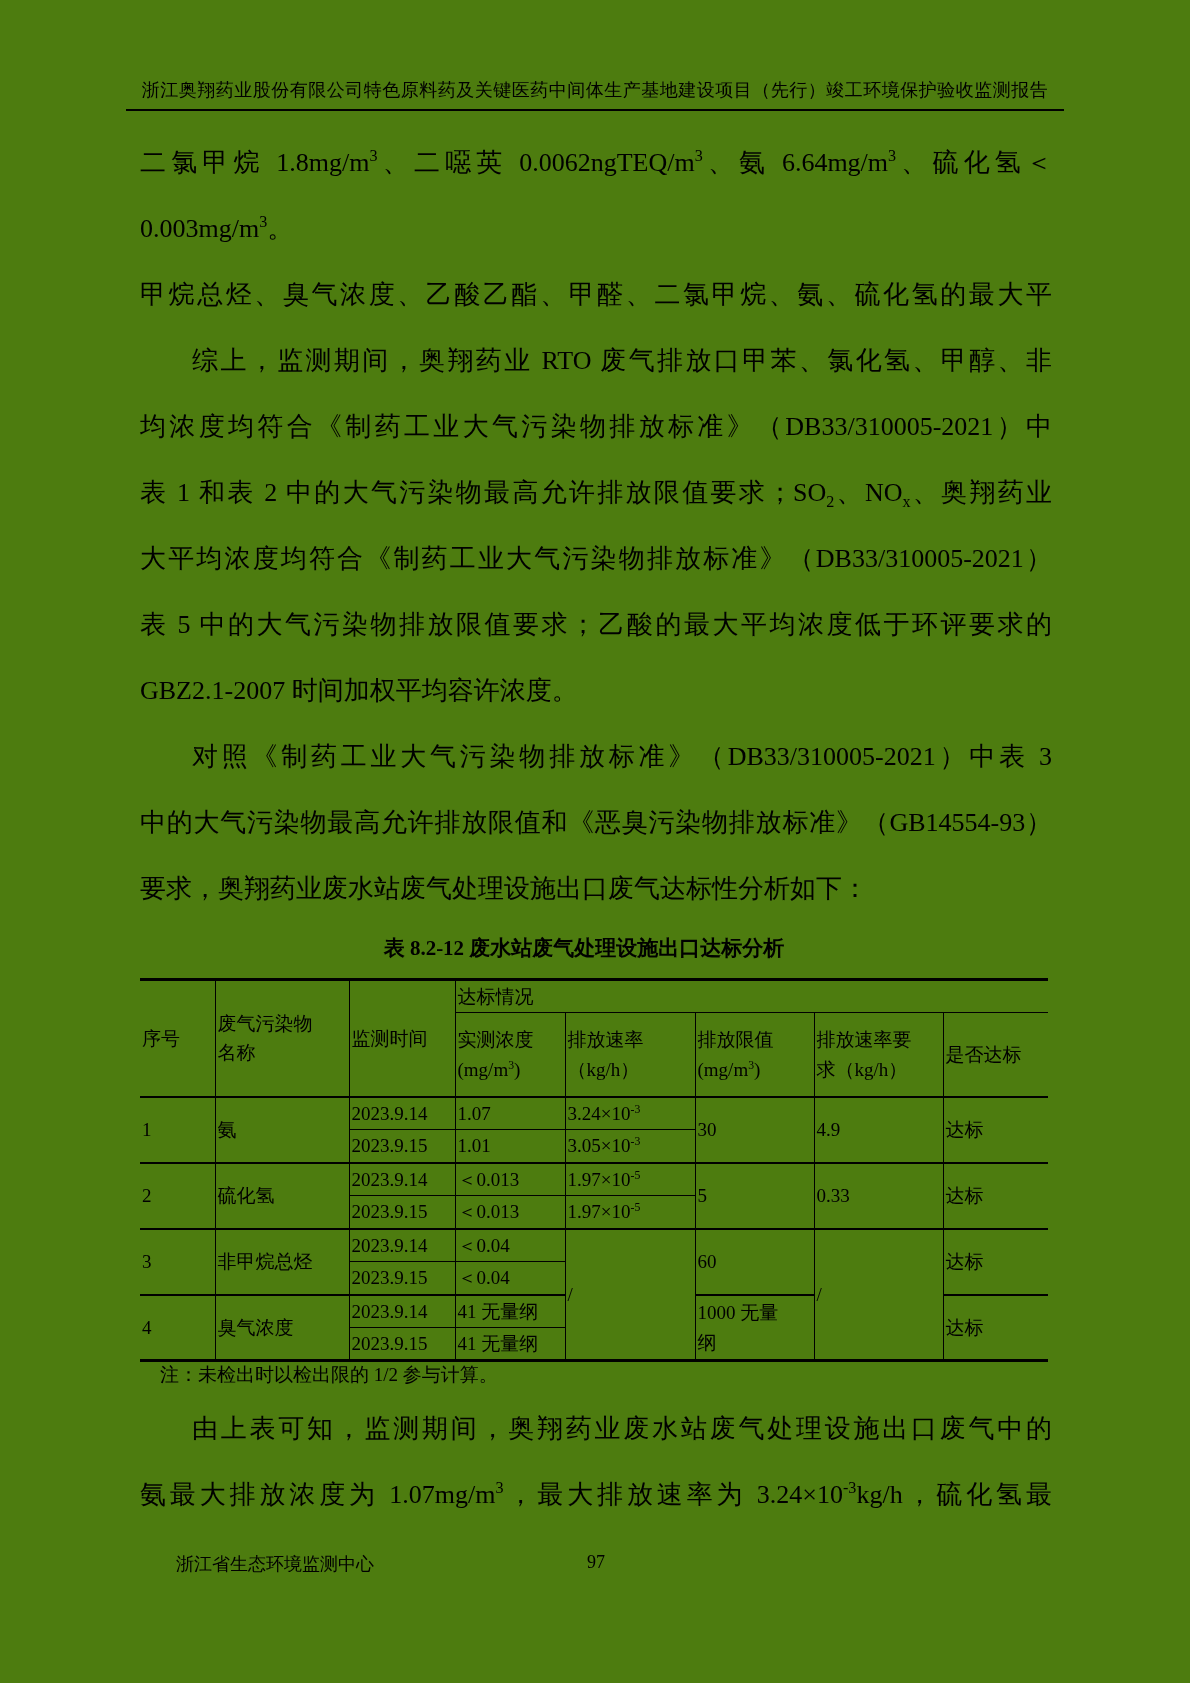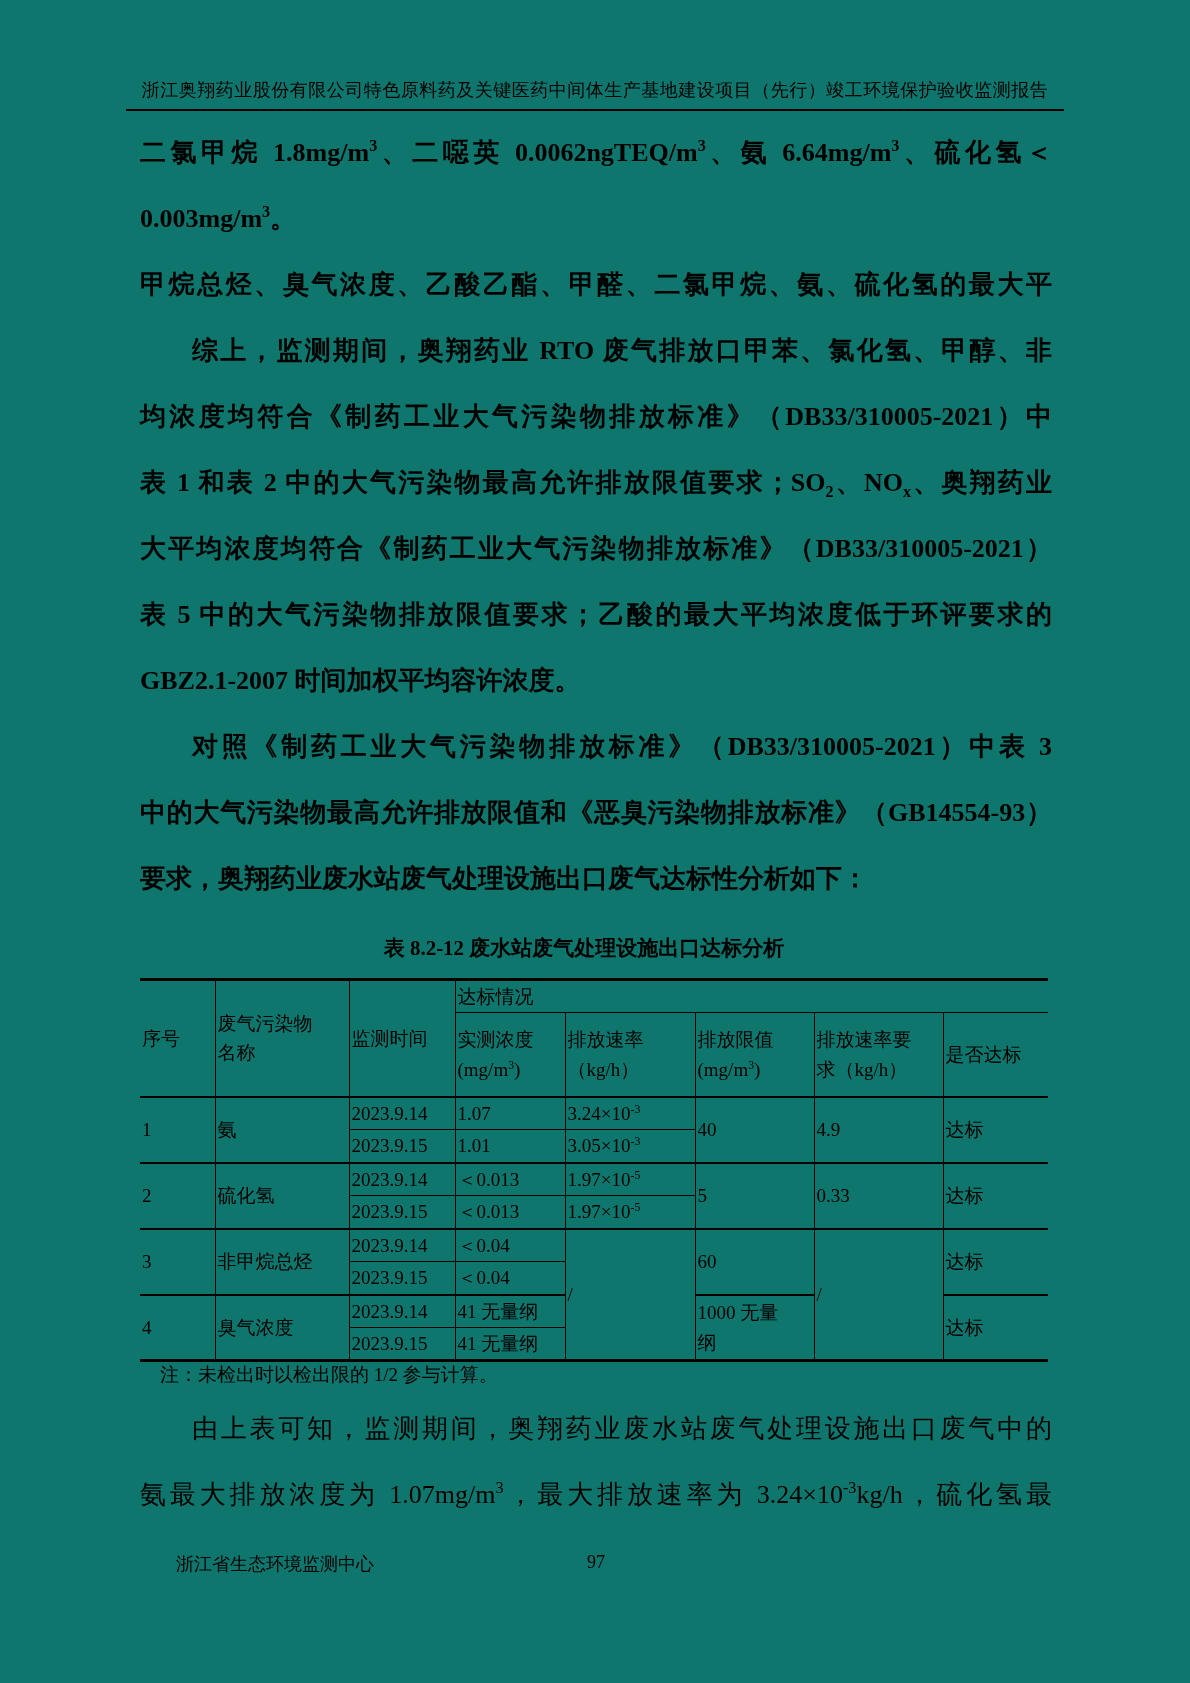--- a/index.html
+++ b/index.html
@@ -1,29 +1,29 @@
 <!DOCTYPE html>
 <html><head>
 <meta charset="utf-8">
 <style>
   html,body { margin:0; padding:0; background:#888; }
   .page {
     position:relative; width:1190px; height:1683px; margin:0 auto;
-    background:#0f766e; color:#000;
+    background:#4d7c0f; color:#000;
     font-family:"Liberation Serif","DejaVu Serif",serif;
     overflow:hidden;
   }
   .header {
     position:absolute; top:78px; left:126px; width:938px;
     text-align:center; font-size:18px; letter-spacing:0.5px;
     padding-bottom:7px; border-bottom:2px solid #000;
     white-space:nowrap;
   }
   .body-block { position:absolute; left:140px; width:912px; }
-  #body-block-0 { top:120px;font-weight:bold; }
+  #body-block-0 { top:130px; }
   #body-block-1 { top:1396px; }
   .line {
     height:66px; line-height:66px; font-size:26px;
     text-align:justify; text-align-last:justify;
     white-space:nowrap;
   }
   .line.indent { text-indent:52px; }
   .line.para-end { text-align-last:left; }
   sup { font-size:0.62em; vertical-align:super; line-height:0; }
   sub { font-size:0.62em; vertical-align:sub; line-height:0; }
@@ -108,21 +108,21 @@
           <td><span>排放限值</span><br><span>(mg/m</span><sup>3</sup><span>)</span></td>
           <td><span>排放速率要</span><br><span>求（kg/h）</span></td>
           <td>是否达标</td>
         </tr>
         <tr>
           <td rowspan="2">1</td>
           <td rowspan="2">氨</td>
           <td>2023.9.14</td>
           <td>1.07</td>
           <td><span>3.24×10</span><sup>-3</sup></td>
-          <td rowspan="2">40</td>
+          <td rowspan="2">30</td>
           <td rowspan="2">4.9</td>
           <td rowspan="2">达标</td>
         </tr>
         <tr>
           <td>2023.9.15</td>
           <td>1.01</td>
           <td><span>3.05×10</span><sup>-3</sup></td>
         </tr>
         <tr>
           <td rowspan="2">2</td>

